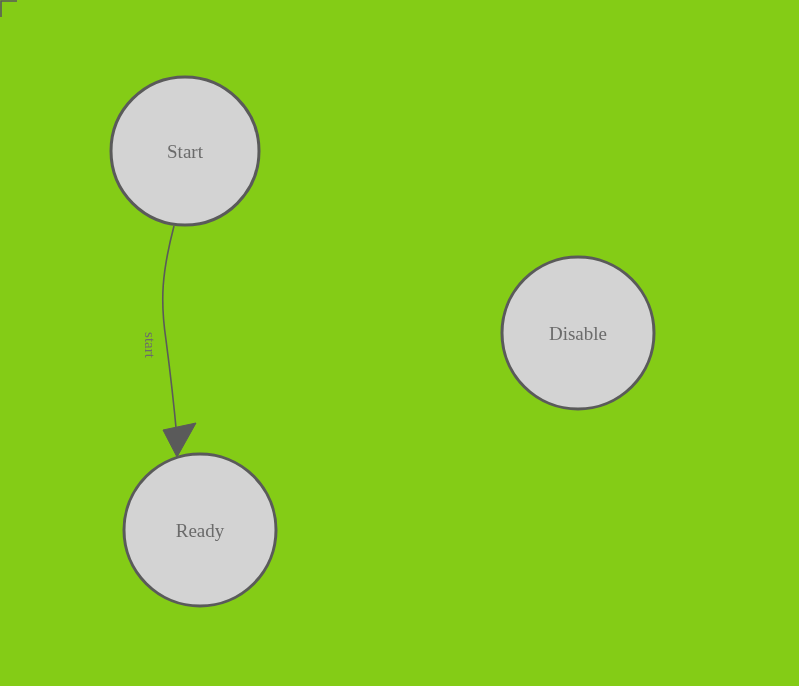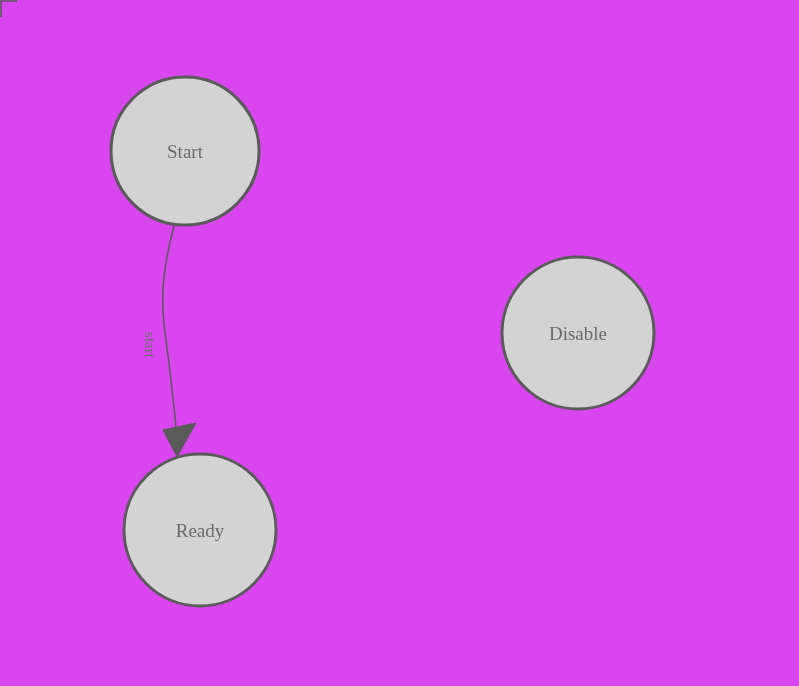--- a/index.html
+++ b/index.html
@@ -8,21 +8,21 @@
     padding: 0;
     background: #ffffff;
   }
   body {
     font-family: "Liberation Serif", "DejaVu Serif", serif;
   }
   #canvas {
     position: relative;
     width: 799px;
     height: 686px;
-    background: #d946ef;
+    background: #84cc16;
     overflow: hidden;
   }
   #diagram-svg {
     position: absolute;
     left: 0;
     top: 0;
     width: 799px;
     height: 686px;
   }
   .node-circle {

